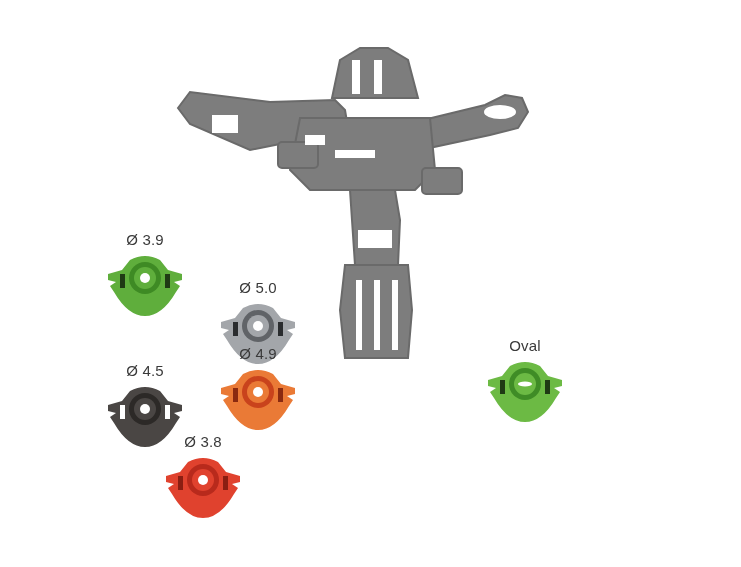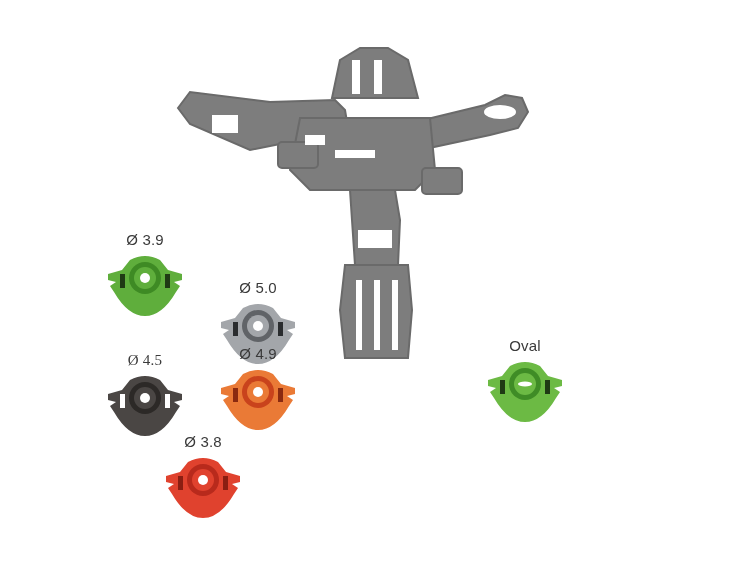--- a/index.html
+++ b/index.html
@@ -61,21 +61,21 @@
   <svg width="86" height="66" viewBox="0 0 86 66">
     <path d="M6 22 L20 18 L28 8 Q43 0 58 8 L66 18 L80 22 L80 28 L72 30 L78 34 L74 40 Q60 64 43 64 Q26 64 12 40 L8 34 L14 30 L6 28 Z" fill="#a3a6aa"></path>
     <circle cx="43" cy="26" r="16" fill="#606367"></circle>
       <circle cx="43" cy="26" r="11" fill="#a3a6aa"></circle>
       <circle cx="43" cy="26" r="5" fill="#fff"></circle>
     <rect x="18" y="22" width="5" height="14" fill="#2a2c2e"></rect>
       <rect x="63" y="22" width="5" height="14" fill="#2a2c2e"></rect>
   </svg>
 </div>
 
-<div class="nozzle" style="left:100px;top:350px;font-family:Liberation Serif, serif;">
+<div class="nozzle" style="left:100px;top:361px;">
   <span class="label">Ø 4.5</span>
   <svg width="86" height="66" viewBox="0 0 86 66">
     <path d="M6 22 L20 18 L28 8 Q43 0 58 8 L66 18 L80 22 L80 28 L72 30 L78 34 L74 40 Q60 64 43 64 Q26 64 12 40 L8 34 L14 30 L6 28 Z" fill="#4a4644"></path>
     <circle cx="43" cy="26" r="16" fill="#2c2927"></circle>
       <circle cx="43" cy="26" r="11" fill="#4a4644"></circle>
       <circle cx="43" cy="26" r="5" fill="#fff"></circle>
     <rect x="18" y="22" width="5" height="14" fill="#ffffff"></rect>
       <rect x="63" y="22" width="5" height="14" fill="#ffffff"></rect>
   </svg>
 </div>

